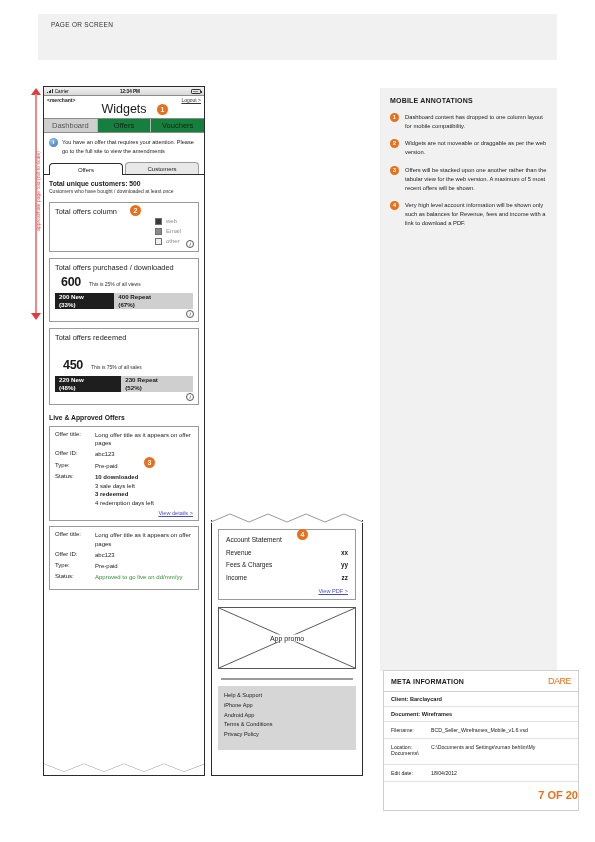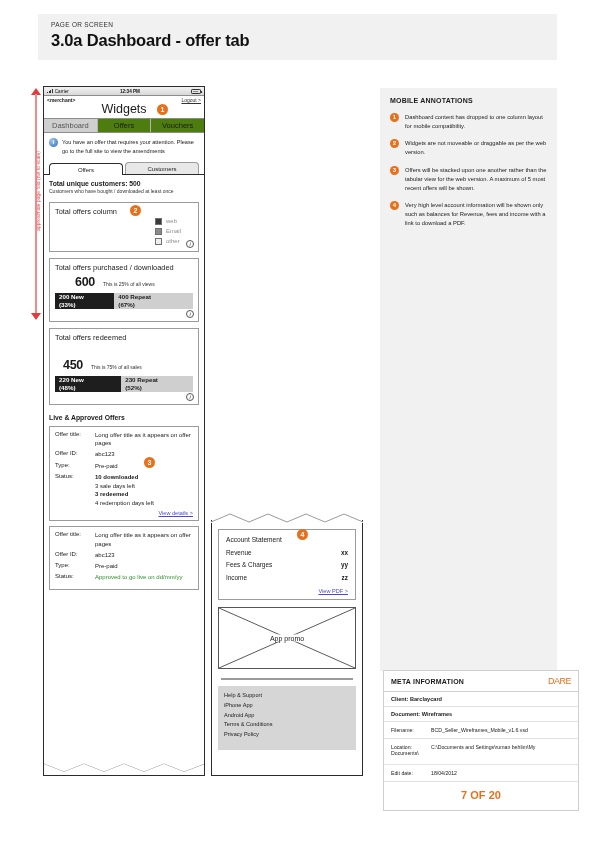--- a/index.html
+++ b/index.html
@@ -58,21 +58,21 @@
   .batt i{position:absolute;left:1px;top:1px;bottom:1px;width:5px;background:#888;}
 
   .brandbar{
     height:23px; background:#fff; border-bottom:1px solid #8c8c8c;
     position:relative;
   }
   .merchant{ position:absolute; left:3px; top:1px; font-size:5px; font-weight:bold; }
   .logout{ position:absolute; right:3px; top:1px; font-size:5px; color:#333; text-decoration:underline;}
   .bespoke{ position:absolute; left:0; right:0; top:6px; text-align:center; font-size:12.5px; }
 
-  .navtabs{ display:flex; height:14px; border-bottom:1px solid #8c8c8c; background:#4d7c0f; }
+  .navtabs{ display:flex; height:14px; border-bottom:1px solid #8c8c8c; background:#15803d; }
   .navtab{ flex:1; display:flex; align-items:center; justify-content:center;
     font-size:7.5px; border-right:1px solid #b5b5b5; }
   .navtab:last-child{border-right:none;}
   .navtab.active{ background:#cfcfcf; color:#555; }
 
   .notice{ display:flex; gap:4px; padding:5px 5px 6px 5px; }
   .notice .ico{
     width:9px;height:9px;border-radius:50%;
     background:radial-gradient(circle at 35% 30%, #9fc6ef, #2f6db5);
     color:#fff; font-size:6px; font-weight:bold; text-align:center; line-height:9px; flex:0 0 auto;
@@ -160,29 +160,28 @@
   
   .meta{ position:absolute; left:383px; top:670px; width:196px; border:1px solid #cfcfcf; background:#fff;}
   .meta-h{ display:flex; align-items:center; padding:5px 7px; border-bottom:1px solid #cfcfcf;}
   .meta-h b{ font-size:7px; letter-spacing:.2px;}
   .dare{ margin-left:auto; font-size:9px; font-weight:normal; color:#e8701a; letter-spacing:-.5px;}
   .meta-r{ padding:4px 7px; border-bottom:1px solid #e2e2e2; font-size:5.6px;}
   .meta-r b{ font-size:5.6px; }
   .meta-r2{ display:flex; padding:5px 7px; border-bottom:1px solid #e2e2e2; font-size:5.2px; color:#222;}
   .meta-r2 .k{ width:40px; flex:0 0 40px; }
   .meta-r2 .v{ flex:1; }
-  .meta-page{ text-align:center; padding:7px 0 9px 0; font-size:11px; font-weight:bold; color:#555;}
+  .meta-page{ text-align:right; padding:7px 0 9px 0; font-size:11px; font-weight:bold; color:#555;}
   .meta-page span{ color:#e8701a; }
 </style>
 </head>
 <body>
 
 <div class="header-band">
   <div class="header-kicker">PAGE OR SCREEN</div>
-  <div class="header-title">3.0a Dashboard - offer tab</div>
 </div>
 
 <div class="fold">
   <div class="ar-top"></div>
   <div class="line"></div>
   <div class="ar-bot"></div>
   <div class="lbl">approximate page fold (not to scale)</div>
 </div>
 
 <div class="phone">
@@ -249,21 +248,21 @@
             <span>other</span>
           </div>
         </div>
       </div>
       <div class="info-i">i</div>
     </div>
 
     <div class="widget">
       <div class="w-head">Total offers purchased / downloaded</div>
       <div style="display:flex;align-items:baseline;margin-top:3px;">
-        <span class="bignum" style="margin-left:20px">600</span>
+        <span class="bignum" style="margin-left:6px">600</span>
         <span class="pct-note">This is 25% of all views</span>
       </div>
       <div class="barstat">
         <div class="seg dark" style="width:43%">
           <span><span>200 New</span><br><span>(33%)</span></span>
         </div>
         <div class="seg light" style="width:57%">
           <span><span>400 Repeat</span><br><span>(67%)</span></span>
         </div>
       </div>

